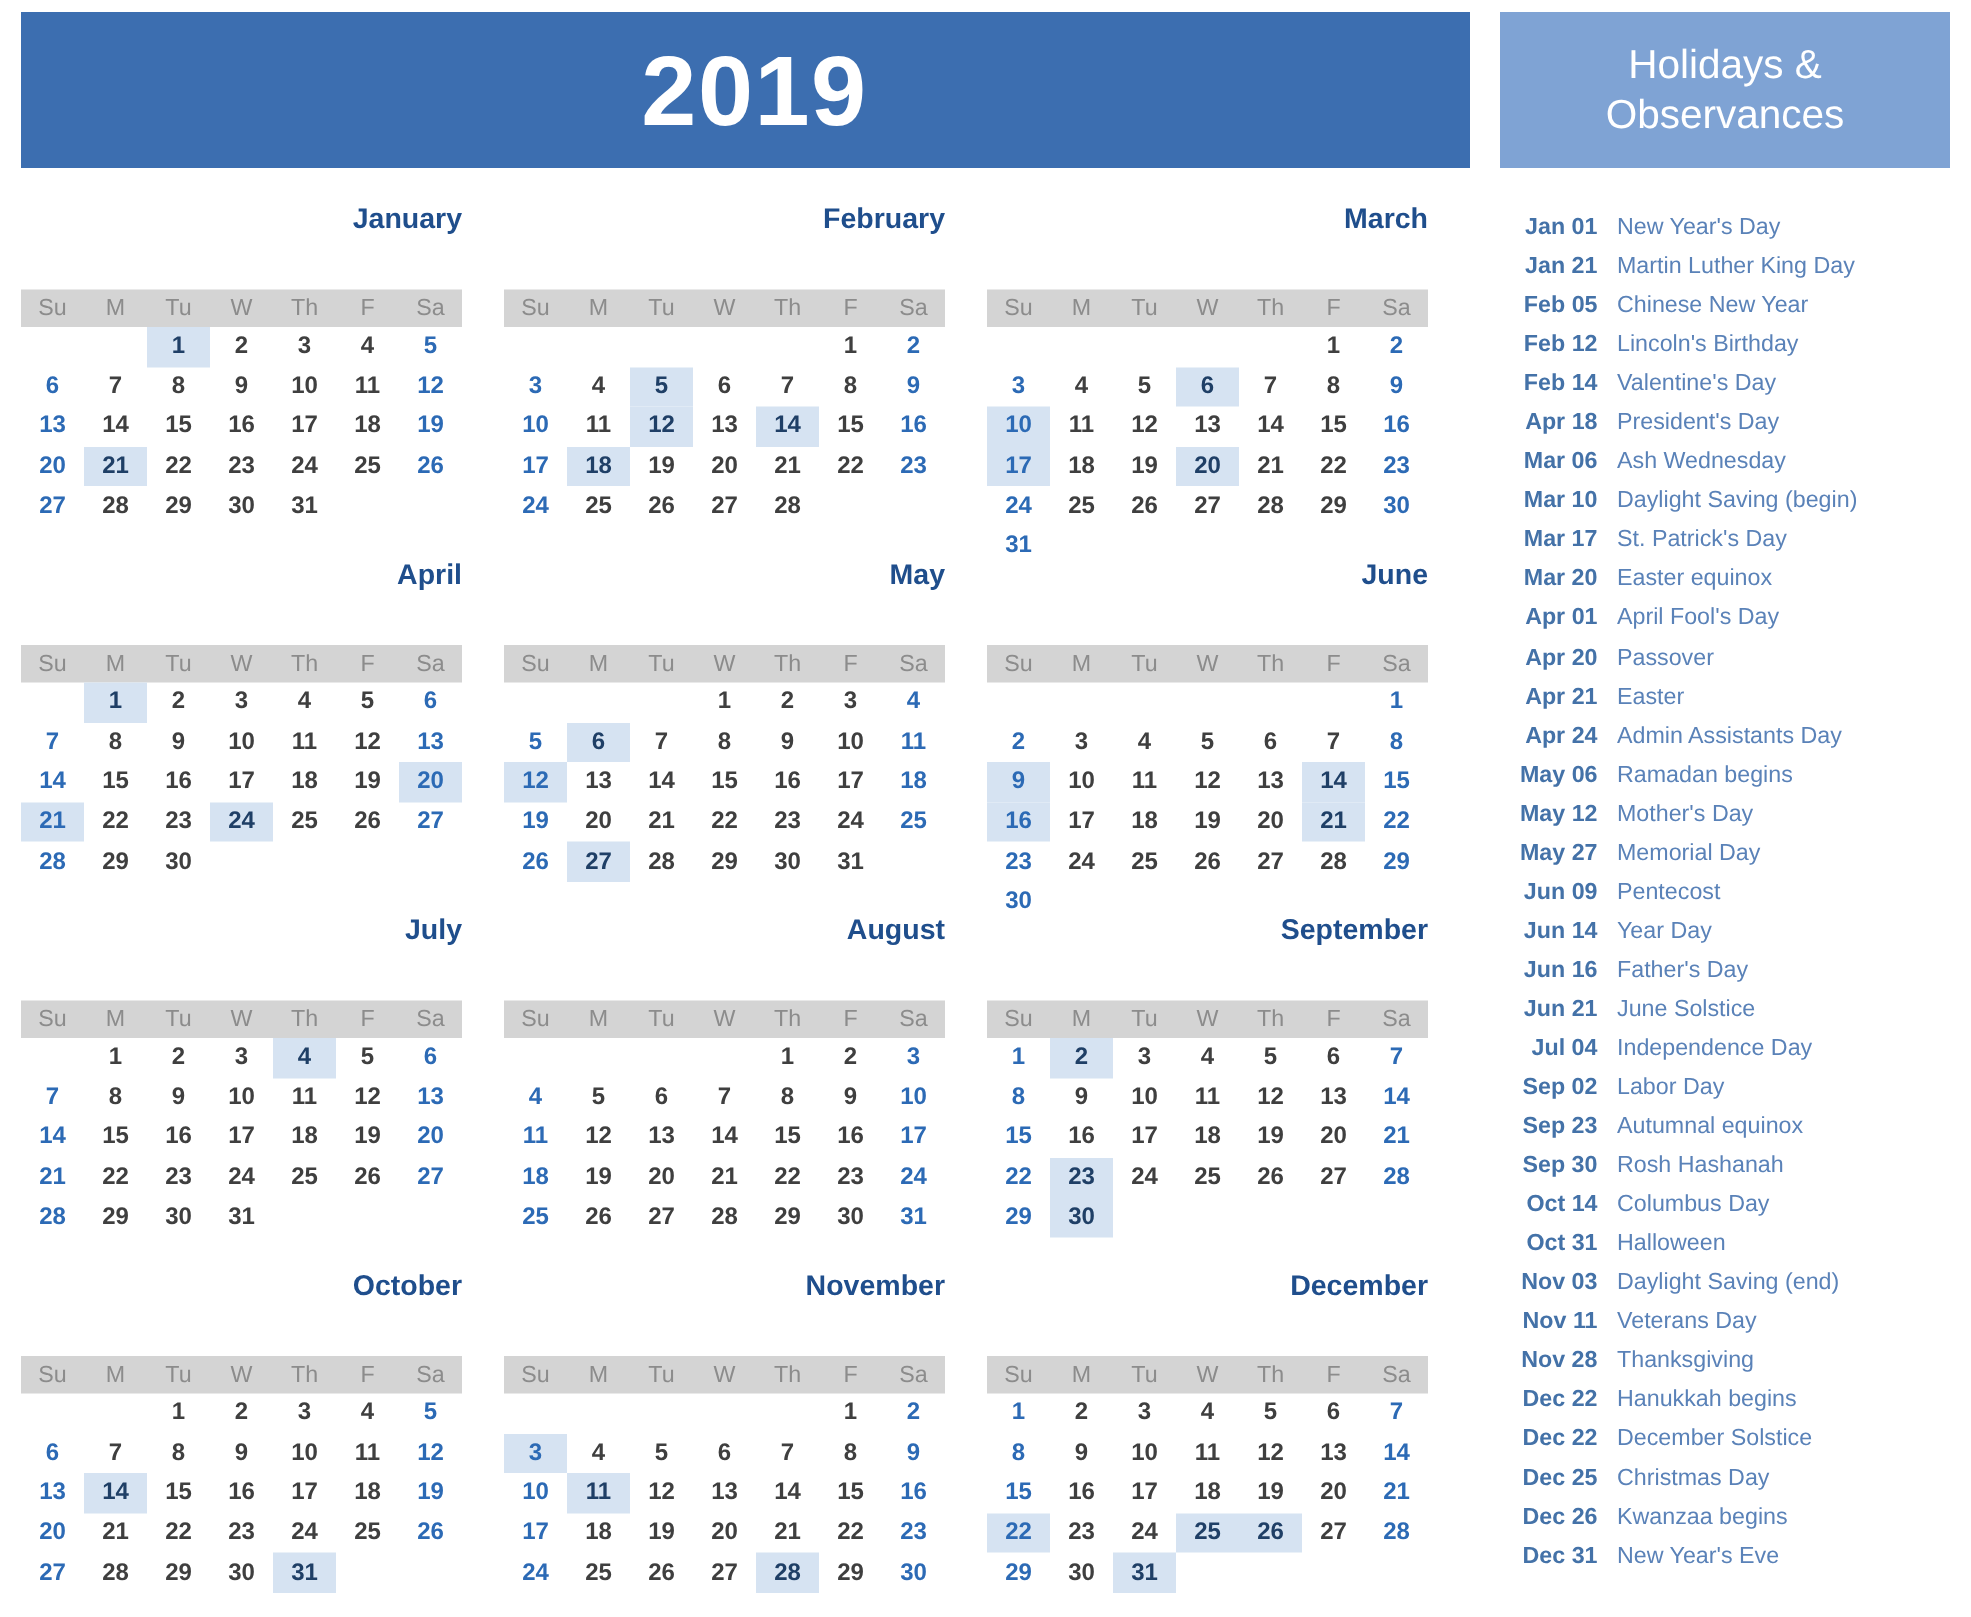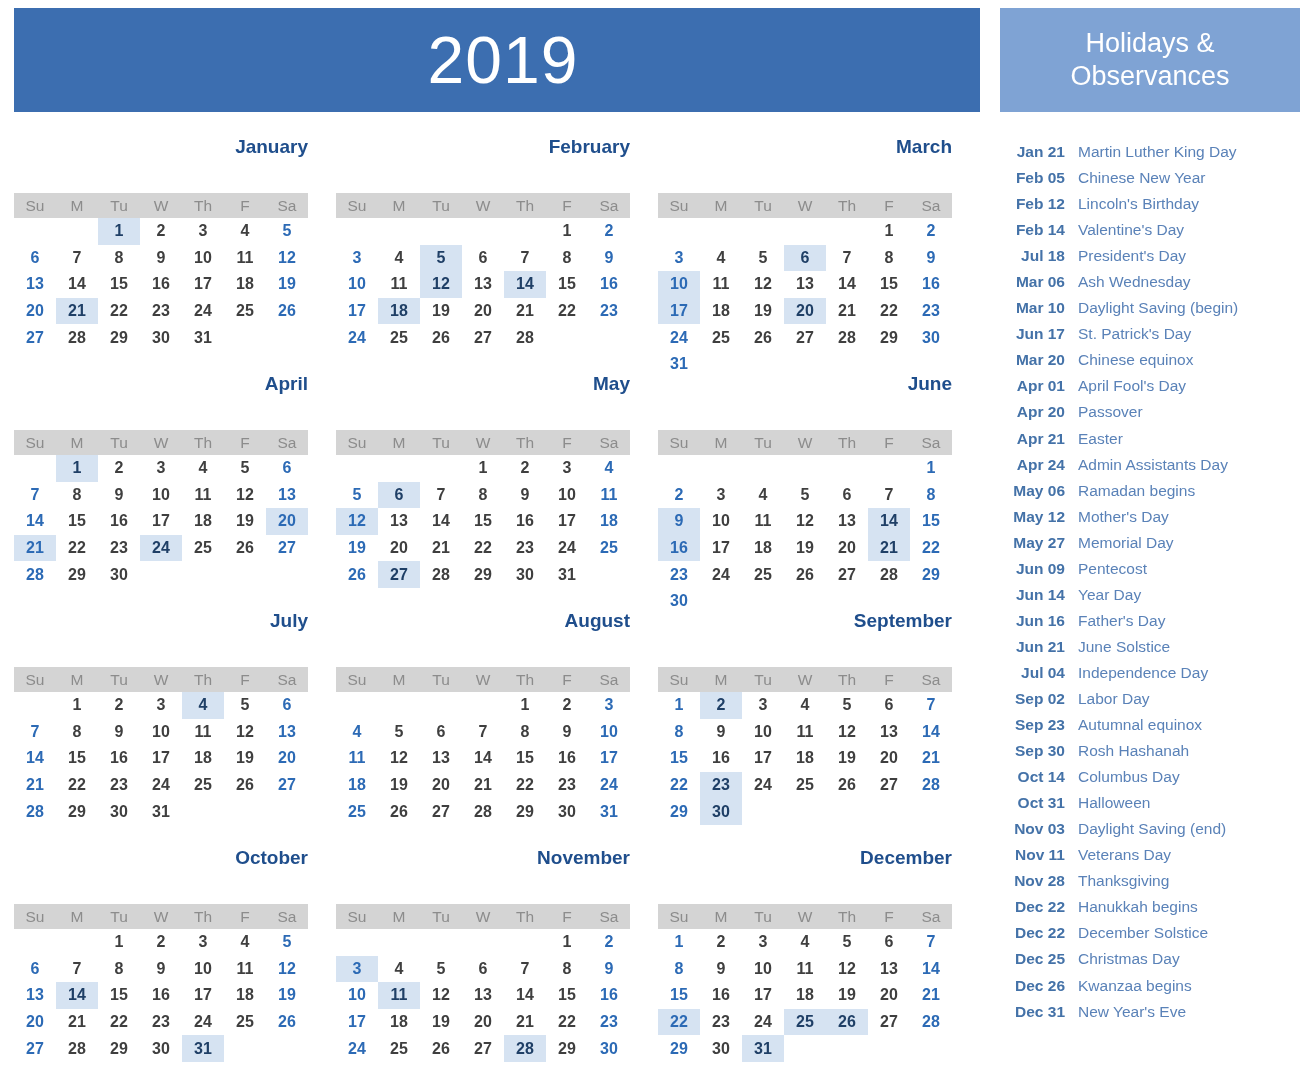--- a/index.html
+++ b/index.html
@@ -23,21 +23,21 @@
     left: 14px; top: 8px;
     width: 966px; height: 104px;
     background: #3C6EB0;
     display: flex;
     align-items: center;
     justify-content: center;
   }
   #year-banner .year-text {
     color: #ffffff;
     font-size: 66px;
-    font-weight: normal;
+    font-weight: bold;
     letter-spacing: 1px;
     line-height: 1;
     margin-left: 12px;
   }
 
   
   #holidays-panel {
     position: absolute;
     left: 1000px; top: 8px;
     width: 300px;
@@ -911,54 +911,58 @@
       </div>
     </div>
 
   <div id="holidays-panel">
     <div id="holidays-header">
       <span>Holidays &amp;</span>
       <span>Observances</span>
     </div>
     <div id="holidays-list">
         <div class="holiday-row">
+          <span class="holiday-date">Jan 01</span>
+          <span class="holiday-name">New Year's Day</span>
+        </div>
+        <div class="holiday-row">
           <span class="holiday-date">Jan 21</span>
           <span class="holiday-name">Martin Luther King Day</span>
         </div>
         <div class="holiday-row">
           <span class="holiday-date">Feb 05</span>
           <span class="holiday-name">Chinese New Year</span>
         </div>
         <div class="holiday-row">
           <span class="holiday-date">Feb 12</span>
           <span class="holiday-name">Lincoln's Birthday</span>
         </div>
         <div class="holiday-row">
           <span class="holiday-date">Feb 14</span>
           <span class="holiday-name">Valentine's Day</span>
         </div>
         <div class="holiday-row">
-          <span class="holiday-date">Jul 18</span>
+          <span class="holiday-date">Apr 18</span>
           <span class="holiday-name">President's Day</span>
         </div>
         <div class="holiday-row">
           <span class="holiday-date">Mar 06</span>
           <span class="holiday-name">Ash Wednesday</span>
         </div>
         <div class="holiday-row">
           <span class="holiday-date">Mar 10</span>
           <span class="holiday-name">Daylight Saving (begin)</span>
         </div>
         <div class="holiday-row">
-          <span class="holiday-date">Jun 17</span>
+          <span class="holiday-date">Mar 17</span>
           <span class="holiday-name">St. Patrick's Day</span>
         </div>
         <div class="holiday-row">
           <span class="holiday-date">Mar 20</span>
-          <span class="holiday-name">Chinese equinox</span>
+          <span class="holiday-name">Easter equinox</span>
         </div>
         <div class="holiday-row">
           <span class="holiday-date">Apr 01</span>
           <span class="holiday-name">April Fool's Day</span>
         </div>
         <div class="holiday-row">
           <span class="holiday-date">Apr 20</span>
           <span class="holiday-name">Passover</span>
         </div>
         <div class="holiday-row">

